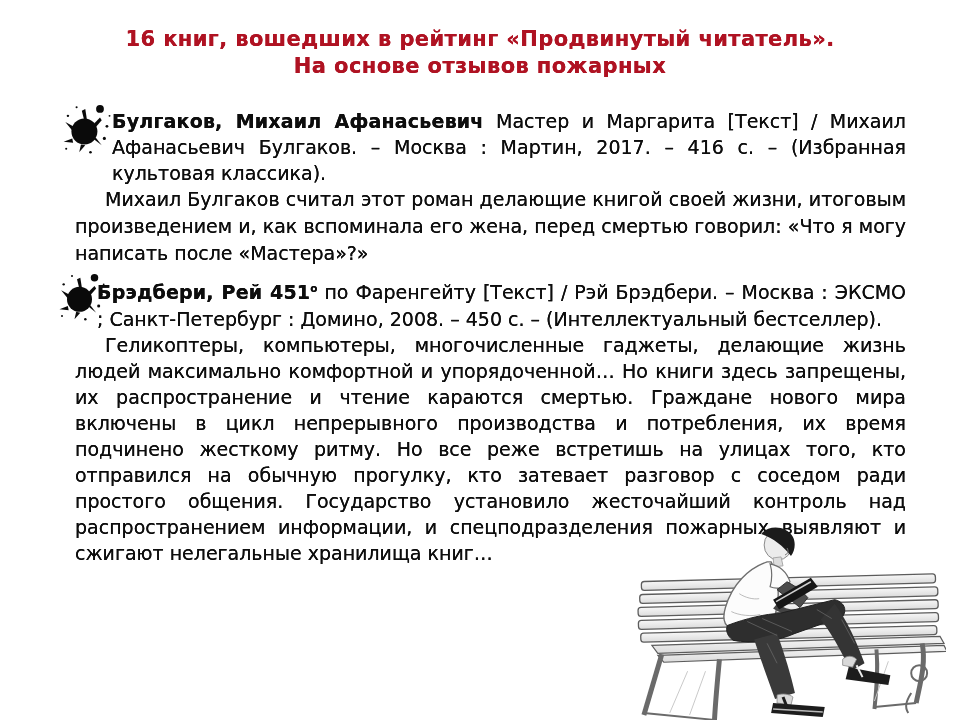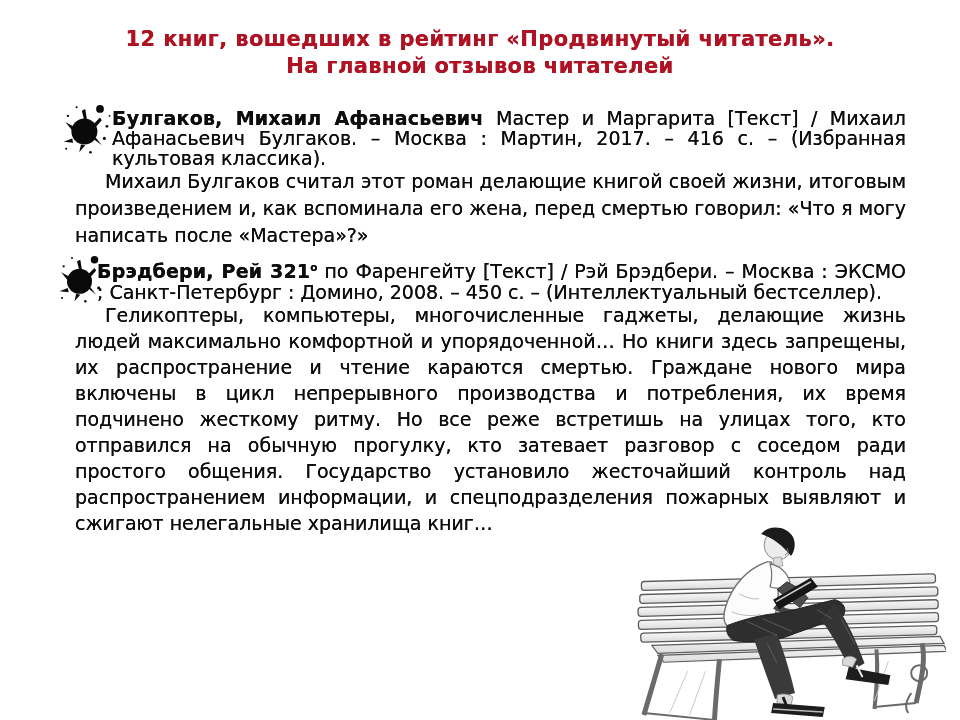--- a/index.html
+++ b/index.html
@@ -27,21 +27,21 @@
     letter-spacing:.4px;
     text-shadow:0 0 .5px var(--title-color);
   }
   .entry{
     position:relative;
     margin:0 54px 0 75px;
   }
   .entry-1{margin-top:24px;}
   .entry-2{margin-top:8px;}
   .entry p{margin:0;text-align:justify;text-shadow:0 0 .4px var(--text-color);}
-  .bib{font-size:19px;line-height:20px;}
+  .bib{font-size:19px;line-height:26px;}
   .entry-1 .bib{margin-left:37px;}
   .entry-2 .bib{margin-left:22px;}
   .bib b{font-weight:bold;letter-spacing:.2px;}
   .bib sup{font-size:.55em;font-weight:bold;}
   .annotation{
     font-size:19px;line-height:27px;
     text-indent:30px;
   }
   .entry-2 .annotation{line-height:26px;}
   .blot{
@@ -55,22 +55,22 @@
     left:628px;top:524px;
     width:318px;height:199px;
   }
 </style>
 </head>
 <body>
 
 <div class="slide">
 
   <div class="title-block">
-    <div>12 книг, вошедших в рейтинг «Продвинутый читатель».</div>
-    <div>На главной отзывов читателей</div>
+    <div>16 книг, вошедших в рейтинг «Продвинутый читатель».</div>
+    <div>На основе отзывов пожарных</div>
   </div>
 
   <div class="entry entry-1">
     <span class="blot">
       <svg viewBox="0 0 60 64" width="52" height="56" aria-hidden="true">
         <g fill="#0a0a0a">
           <circle cx="27" cy="36" r="15"></circle>
           <path d="M27 24 L24 12 L28 10 L30 23 Z"></path>
           <path d="M38 27 L45 20 L47 23 L40 31 Z"></path>
           <path d="M14 30 L5 25 L13 35 Z"></path>
@@ -107,21 +107,21 @@
           <circle cx="8" cy="18" r="1.4"></circle>
           <circle cx="18" cy="8" r="1.2"></circle>
           <circle cx="53" cy="30" r="1.6"></circle>
           <circle cx="50" cy="44" r="1.8"></circle>
           <circle cx="34" cy="60" r="1.5"></circle>
           <circle cx="6" cy="56" r="1.2"></circle>
           <circle cx="56" cy="18" r="1.1"></circle>
         </g>
       </svg>
     </span>
-    <p class="bib"><b>Брэдбери, Рей  321</b><sup>о</sup><span> по Фаренгейту [Текст] / Рэй Брэдбери. – Москва : ЭКСМО ; Санкт-Петербург : Домино, 2008. – 450 с. – (Интеллектуальный бестселлер).</span></p>
+    <p class="bib"><b>Брэдбери, Рей  451</b><sup>о</sup><span> по Фаренгейту [Текст] / Рэй Брэдбери. – Москва : ЭКСМО ; Санкт-Петербург : Домино, 2008. – 450 с. – (Интеллектуальный бестселлер).</span></p>
     <p class="annotation">Геликоптеры, компьютеры, многочисленные гаджеты, делающие жизнь людей максимально комфортной и упорядоченной… Но книги здесь запрещены, их распространение и чтение караются смертью. Граждане нового мира включены в цикл непрерывного производства и потребления, их время подчинено жесткому ритму. Но все реже встретишь на улицах того, кто отправился на обычную прогулку, кто затевает разговор с соседом ради простого общения. Государство установило жесточайший контроль над распространением информации, и спецподразделения пожарных выявляют и сжигают нелегальные хранилища книг…</p>
   </div>
 
   <div class="illustration">
     <svg viewBox="0 0 320 200" width="318" height="199" aria-hidden="true">
       <defs>
         <linearGradient id="wood" x1="0" y1="0" x2="0" y2="1">
           <stop offset="0" stop-color="#f7f7f7"></stop>
           <stop offset="1" stop-color="#dcdcdc"></stop>
         </linearGradient>

